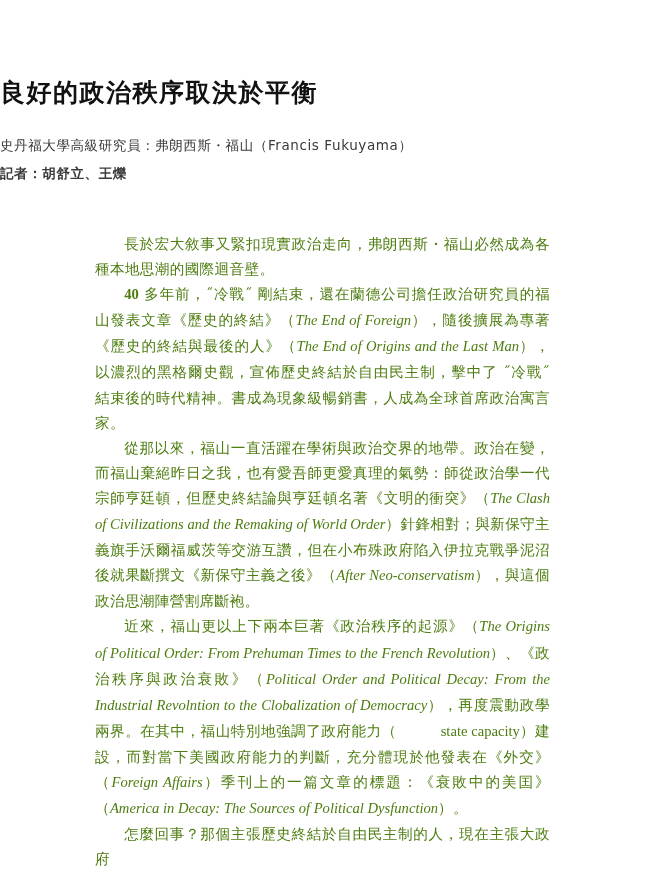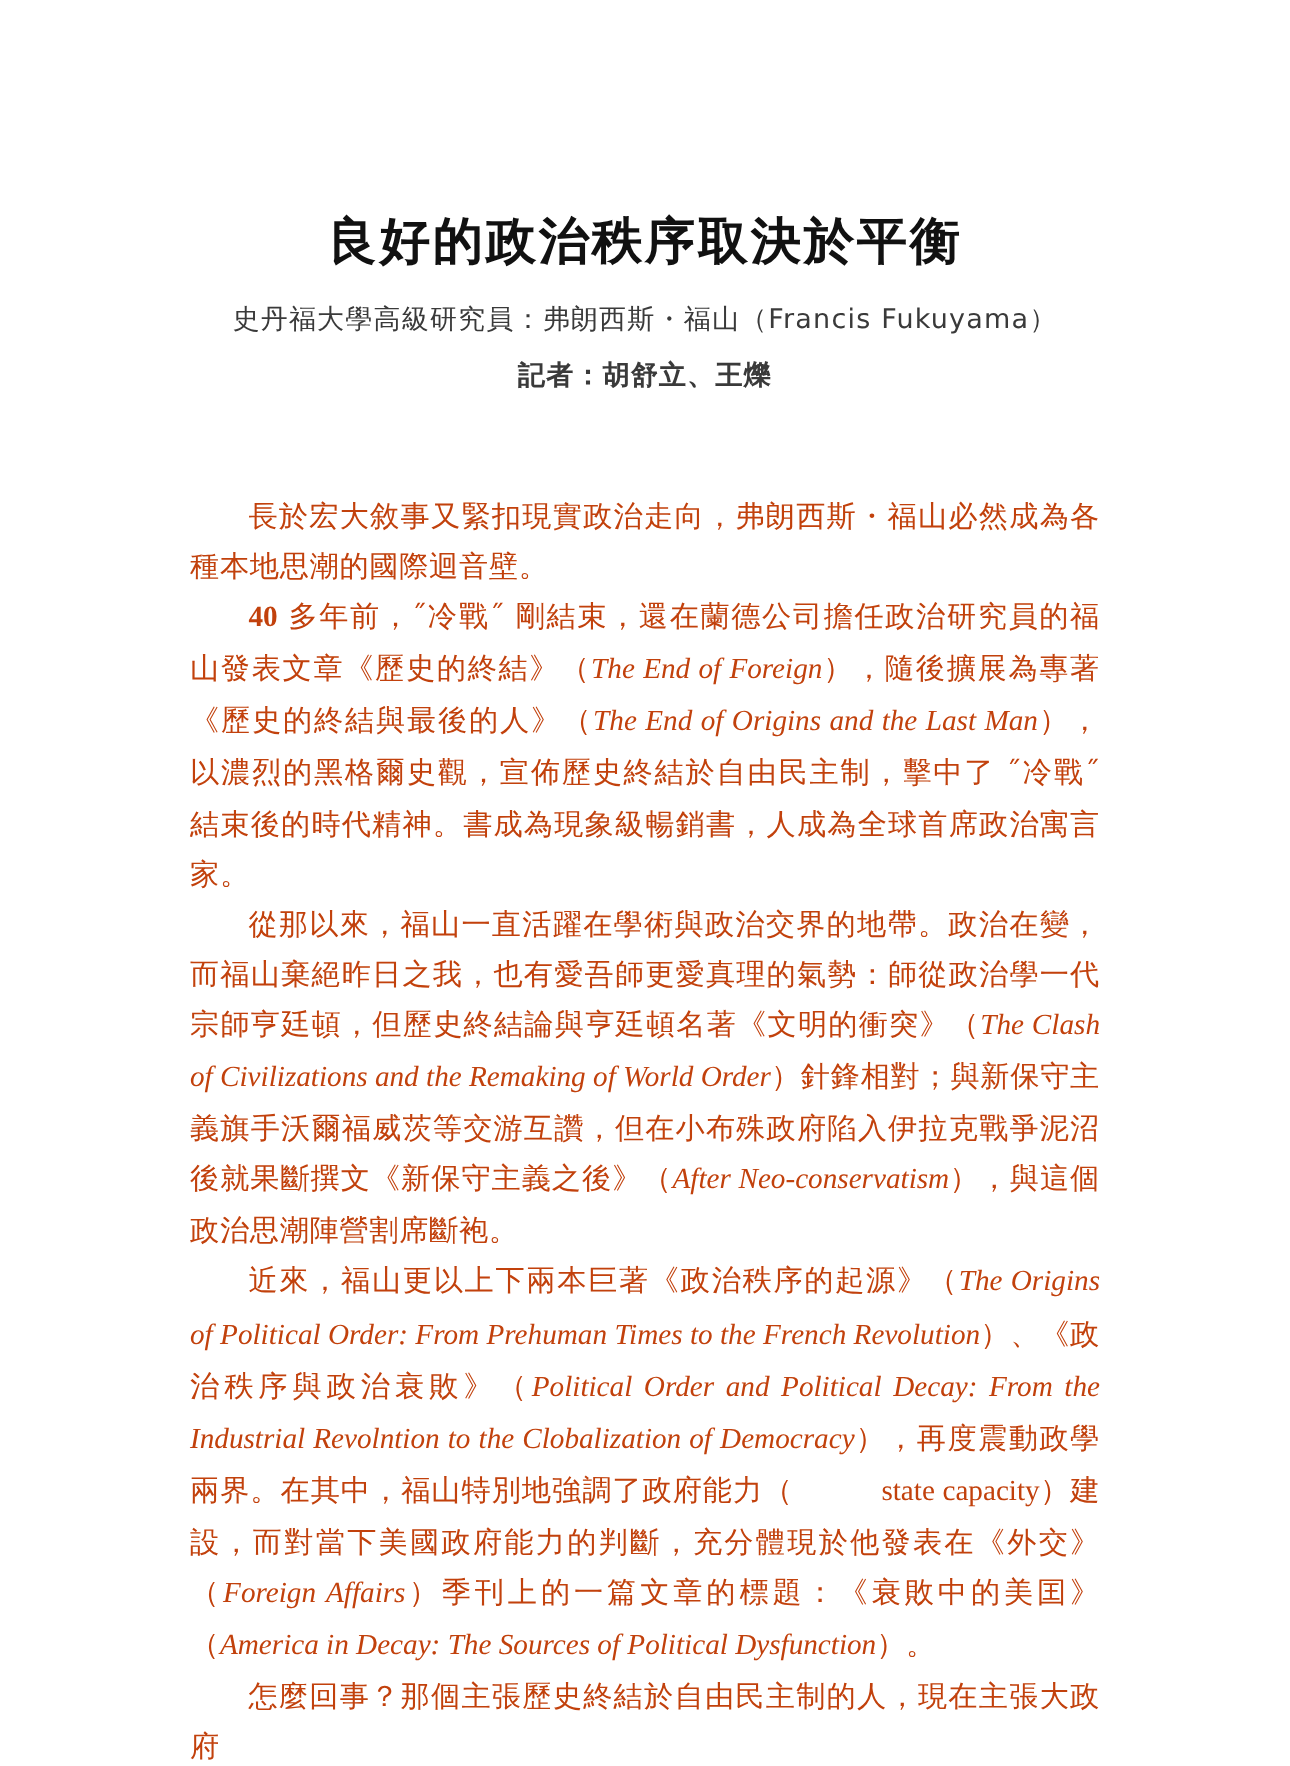--- a/index.html
+++ b/index.html
@@ -76,62 +76,62 @@
     letter-spacing: 2px;
     color: #c3d8e8;
     opacity: .8;
     white-space: nowrap;
   }
 
   
   .doc-header {
     position: relative;
     z-index: 2;
-    padding-top: 104px;
-    text-align: center;
+    padding-top: 76px;
+    text-align: left;
   }
   .doc-title {
     font-family: "DejaVu Serif", "Liberation Serif", serif;
     font-weight: bold;
     font-size: 25px;
     letter-spacing: 1.5px;
     line-height: 34px;
     color: #111111;
     margin: 0;
   }
   .byline {
     font-family: "DejaVu Sans", "Liberation Sans", sans-serif;
     font-size: 13.5px;
     letter-spacing: .6px;
     color: #3a3a3a;
     margin: 0;
     line-height: 21px;
   }
-  .byline-author { margin-top: 12px; }
+  .byline-author { margin-top: 25px; }
   .byline-reporter { margin-top: 7px; font-weight: bold; }
 
   
   .article {
     position: relative;
     z-index: 2;
     margin: 0;
     padding: 0;
     width: 455px;
     margin-left: 95px;
     margin-top: 47px;
   }
   .para {
     margin: 0;
     font-size: 14.6px;
     line-height: 25.1px;
     letter-spacing: .35px;
     text-align: justify;
     text-justify: inter-character;
     text-indent: 2em;
-    color: #c2410c;
+    color: #4d7c0f;
     font-family: "DejaVu Serif", "Liberation Serif", serif;
   }
   .para .en {
     font-family: "Liberation Serif", "DejaVu Serif", serif;
     font-style: italic;
     letter-spacing: 0;
   }
   .para .en-up {
     font-family: "Liberation Serif", "DejaVu Serif", serif;
     font-style: normal;

